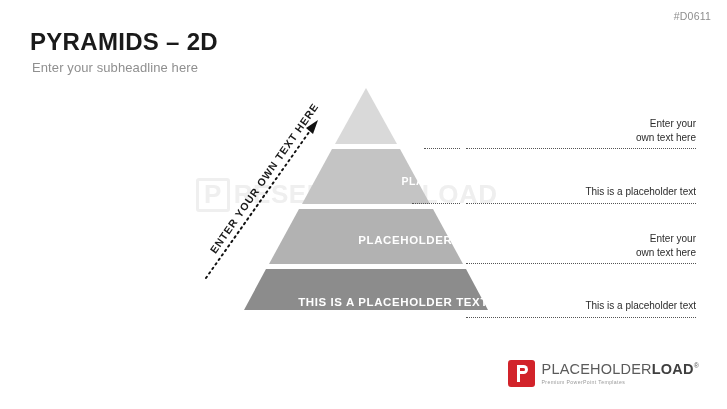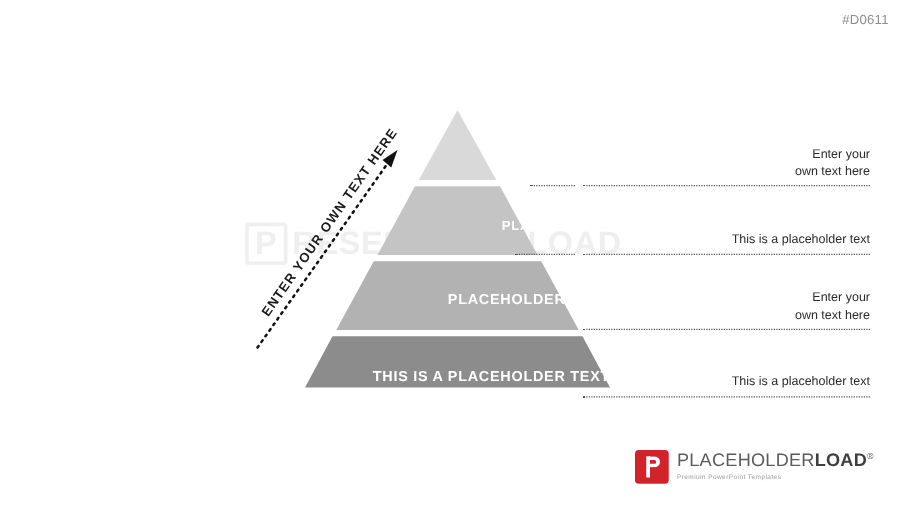--- a/index.html
+++ b/index.html
@@ -205,20 +205,22 @@
     margin-top: 3px;
   }
 </style>
 </head>
 <body>
 
 <div class="slide">
 
   <div class="doc-id">#D0611</div>
 
+  <div class="title">PYRAMIDS – 2D</div>
+  <div class="subtitle">Enter your subheadline here</div>
 
   <div class="watermark">
     <span class="wm-p">P</span><span>RESENTATIONLOAD</span>
   </div>
 
   <div class="pyramid">
     <svg class="pyr-svg" width="244" height="247" viewBox="0 0 244 247">
       <polygon points="122,0 153,56 91,56" fill="#d9d9d9"></polygon>
       <polygon points="88,61 156,61 186,116 58,116" fill="#c4c4c4"></polygon>
       <polygon points="55,121 189,121 219,176 25,176" fill="#b2b2b2"></polygon>

